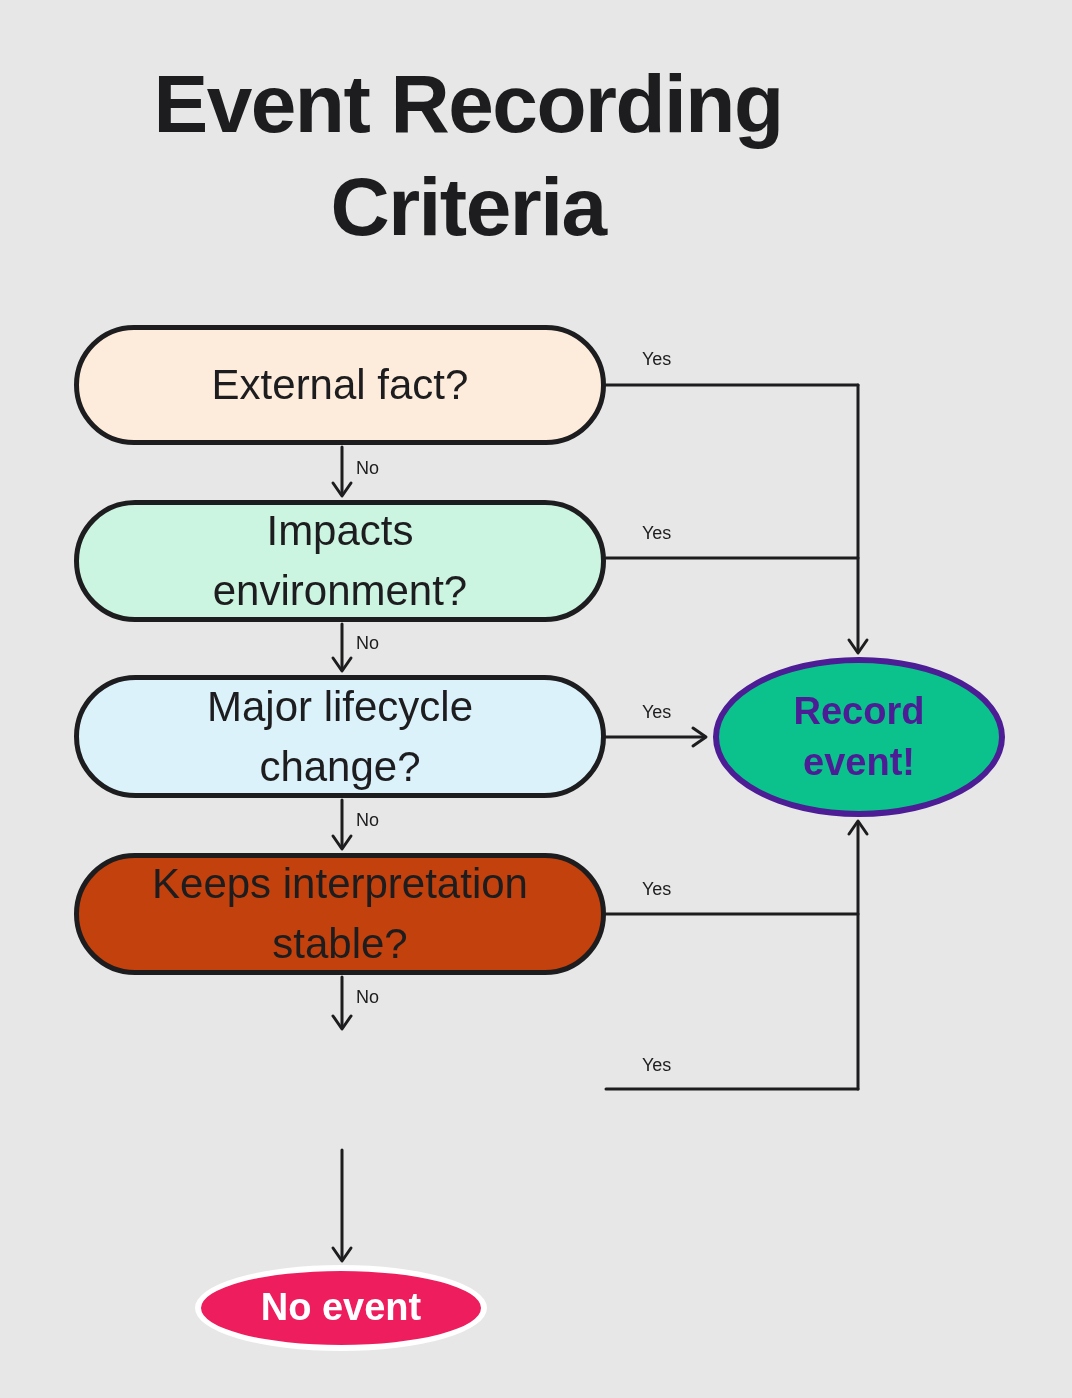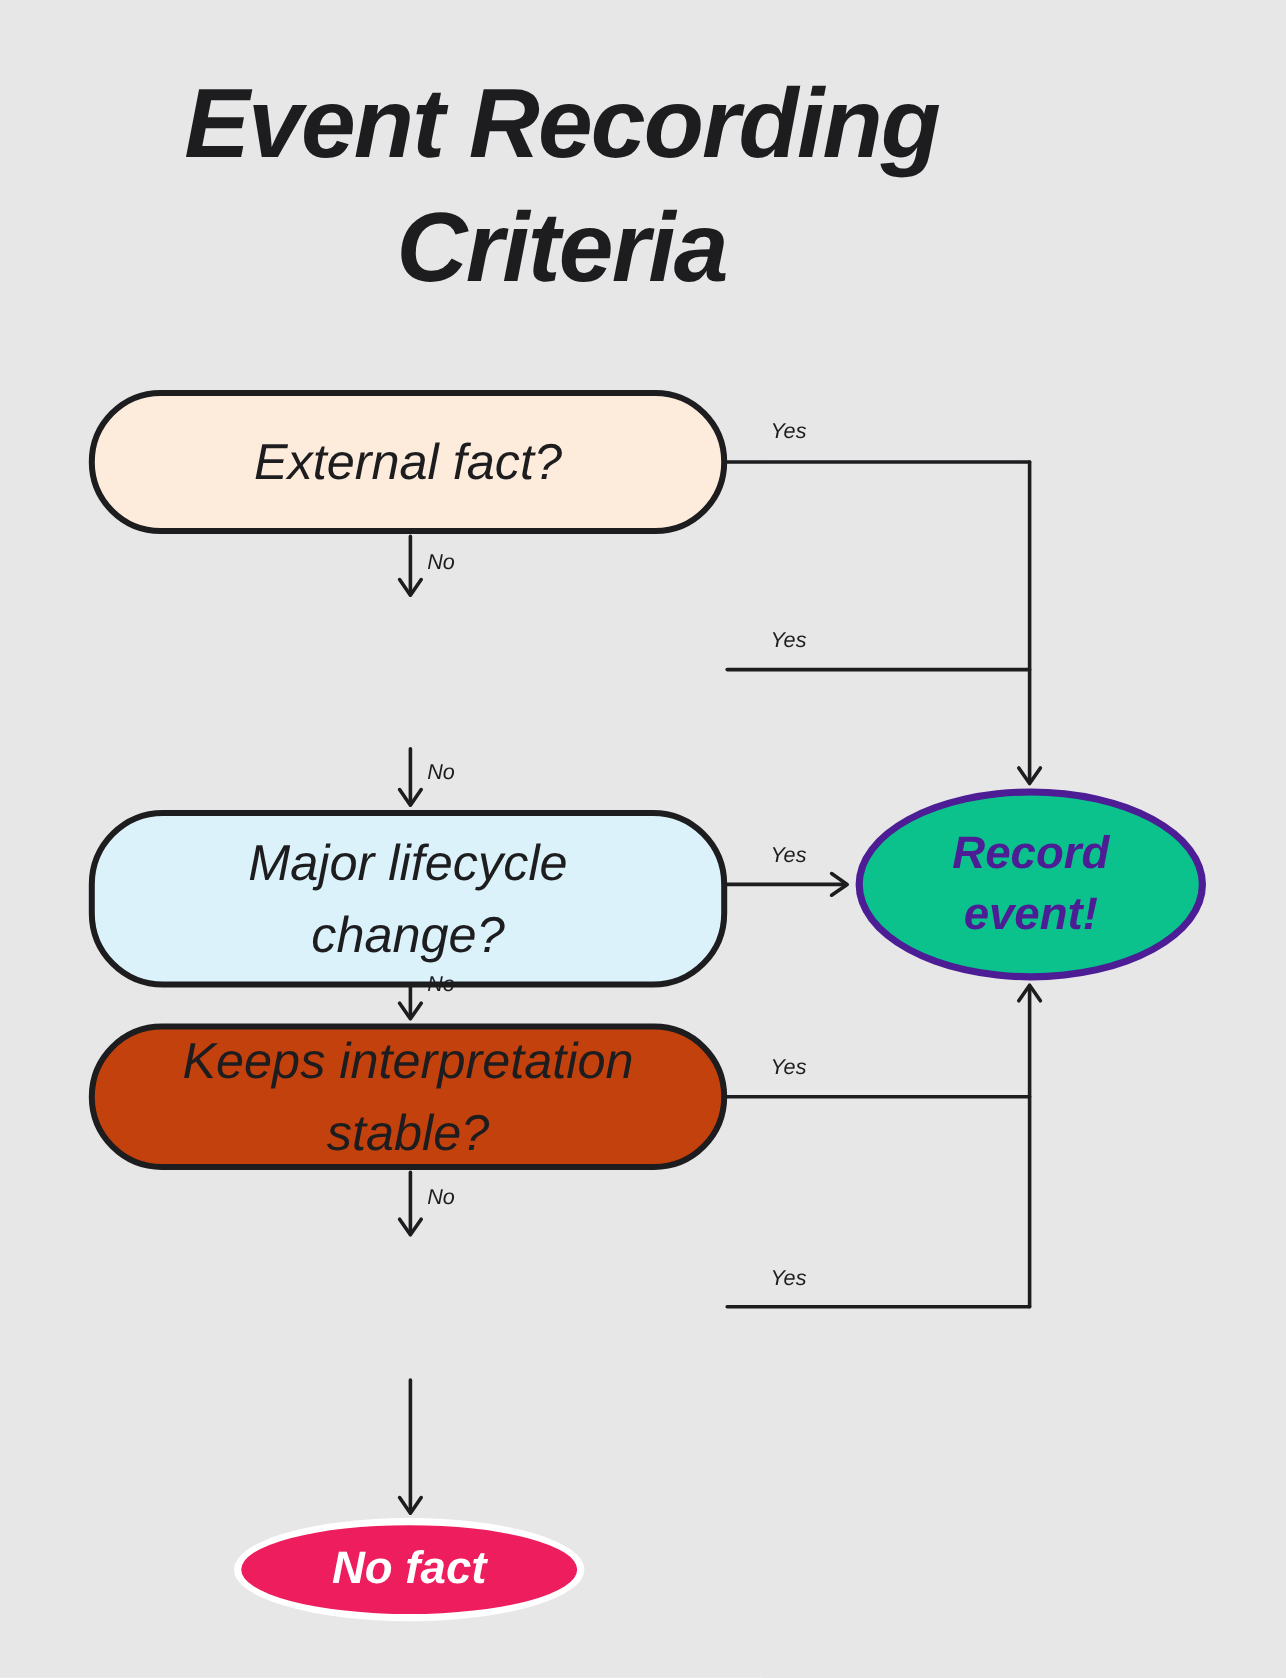--- a/index.html
+++ b/index.html
@@ -5,21 +5,20 @@
   * { margin: 0; padding: 0; box-sizing: border-box; }
   html, body { width: 1072px; height: 1398px; }
   body {
     font-family: "Liberation Sans", "DejaVu Sans", sans-serif;
     overflow: hidden;
   }
   .canvas {
     position: relative;
     width: 1072px;
     height: 1398px;
-    font-style: italic;
   }
   .title {
     position: absolute;
     left: 118px;
     top: 52px;
     width: 700px;
     text-align: center;
     font-size: 82px;
     font-weight: 700;
     line-height: 1.26;
@@ -103,39 +102,43 @@
     <path d="M606 914 L858 914"></path>
     <path d="M606 1089 L858 1089"></path>
     <path d="M858 1089 L858 823"></path>
     <polyline points="849,834 858,821 867,834"></polyline>
   </svg>
 
   <div class="node" style="top: 325px; height: 120px; background: rgb(253, 236, 220);">
     <span class="node-label">External fact?</span>
   </div>
 
+  <div class="node" style="top: 500px; height: 122px; background: rgb(204, 245, 225);">
+    <span class="node-label">Impacts
+environment?</span>
+  </div>
 
-  <div class="node" style="top: 675px; height: 148px; background: rgb(220, 242, 251);">
+  <div class="node" style="top: 675px; height: 123px; background: rgb(220, 242, 251);">
     <span class="node-label">Major lifecycle
 change?</span>
   </div>
 
   <div class="node" style="top: 853px; height: 122px; background: #c2410c;">
     <span class="node-label">Keeps interpretation
 stable?</span>
   </div>
 
 
   <div class="terminal" style="left: 713px; top: 657px; width: 292px; height: 160px; background: rgb(12, 194, 140); color: #4c1d95;">
     <span class="terminal-label">Record
 event!</span>
   </div>
 
   <div class="terminal" style="left: 195px; top: 1265px; width: 292px; height: 86px; background: rgb(238, 29, 94); color: rgb(255, 255, 255);">
-    <span class="terminal-label">No fact</span>
+    <span class="terminal-label">No event</span>
   </div>
 
   <span class="edge-label" style="left:642px;top:350px;">Yes</span>
   <span class="edge-label" style="left:642px;top:524px;">Yes</span>
   <span class="edge-label" style="left:642px;top:703px;">Yes</span>
   <span class="edge-label" style="left:642px;top:880px;">Yes</span>
   <span class="edge-label" style="left:642px;top:1056px;">Yes</span>
 
   <span class="edge-label" style="left:356px;top:459px;">No</span>
   <span class="edge-label" style="left:356px;top:634px;">No</span>

